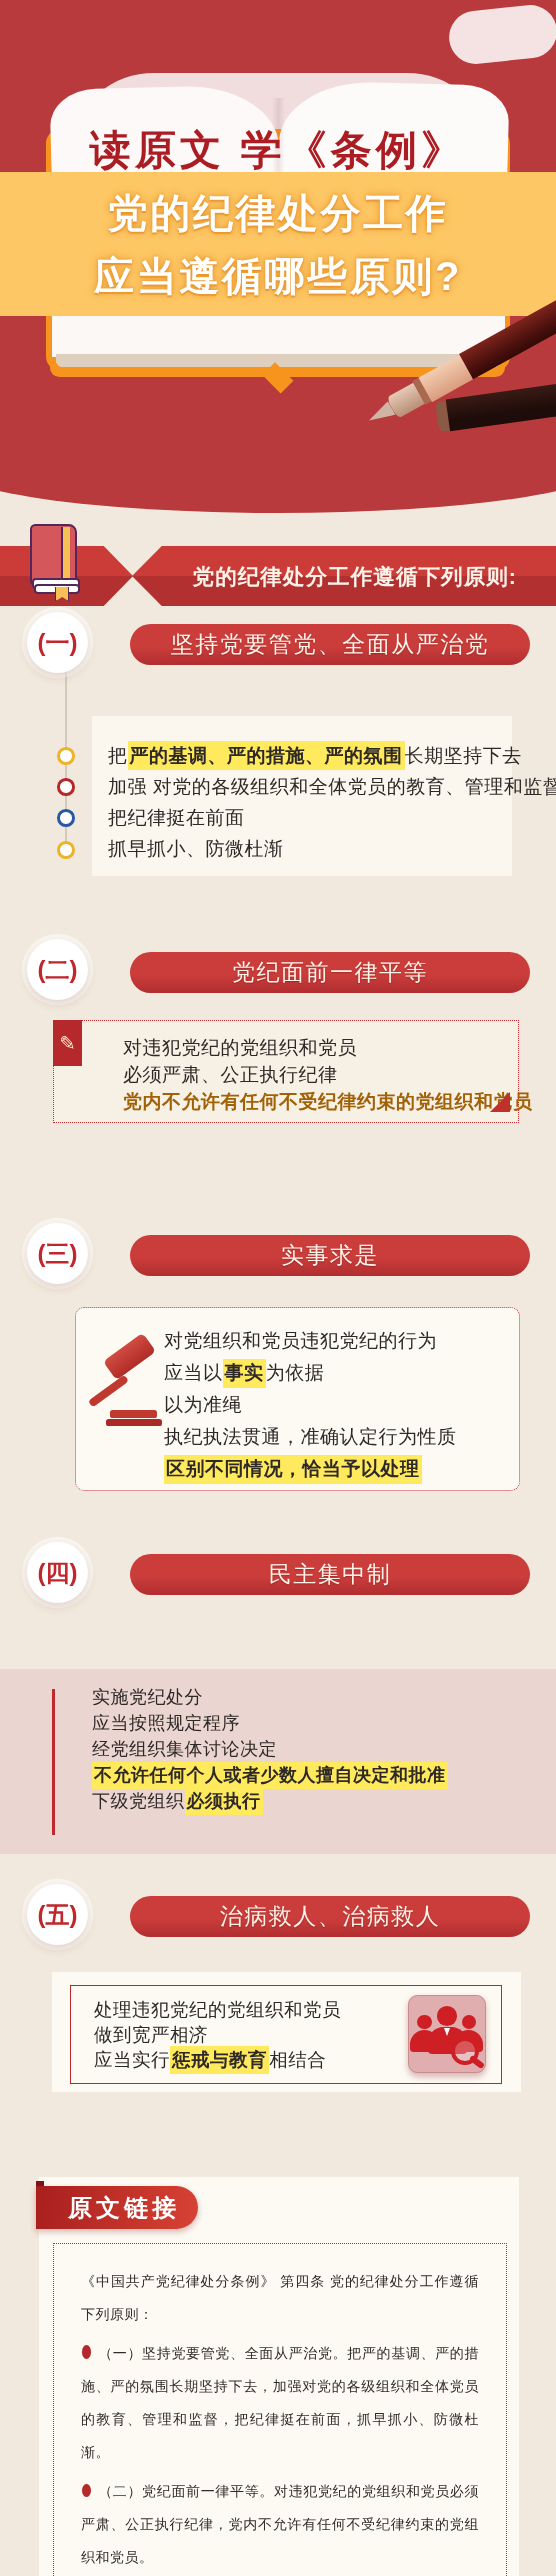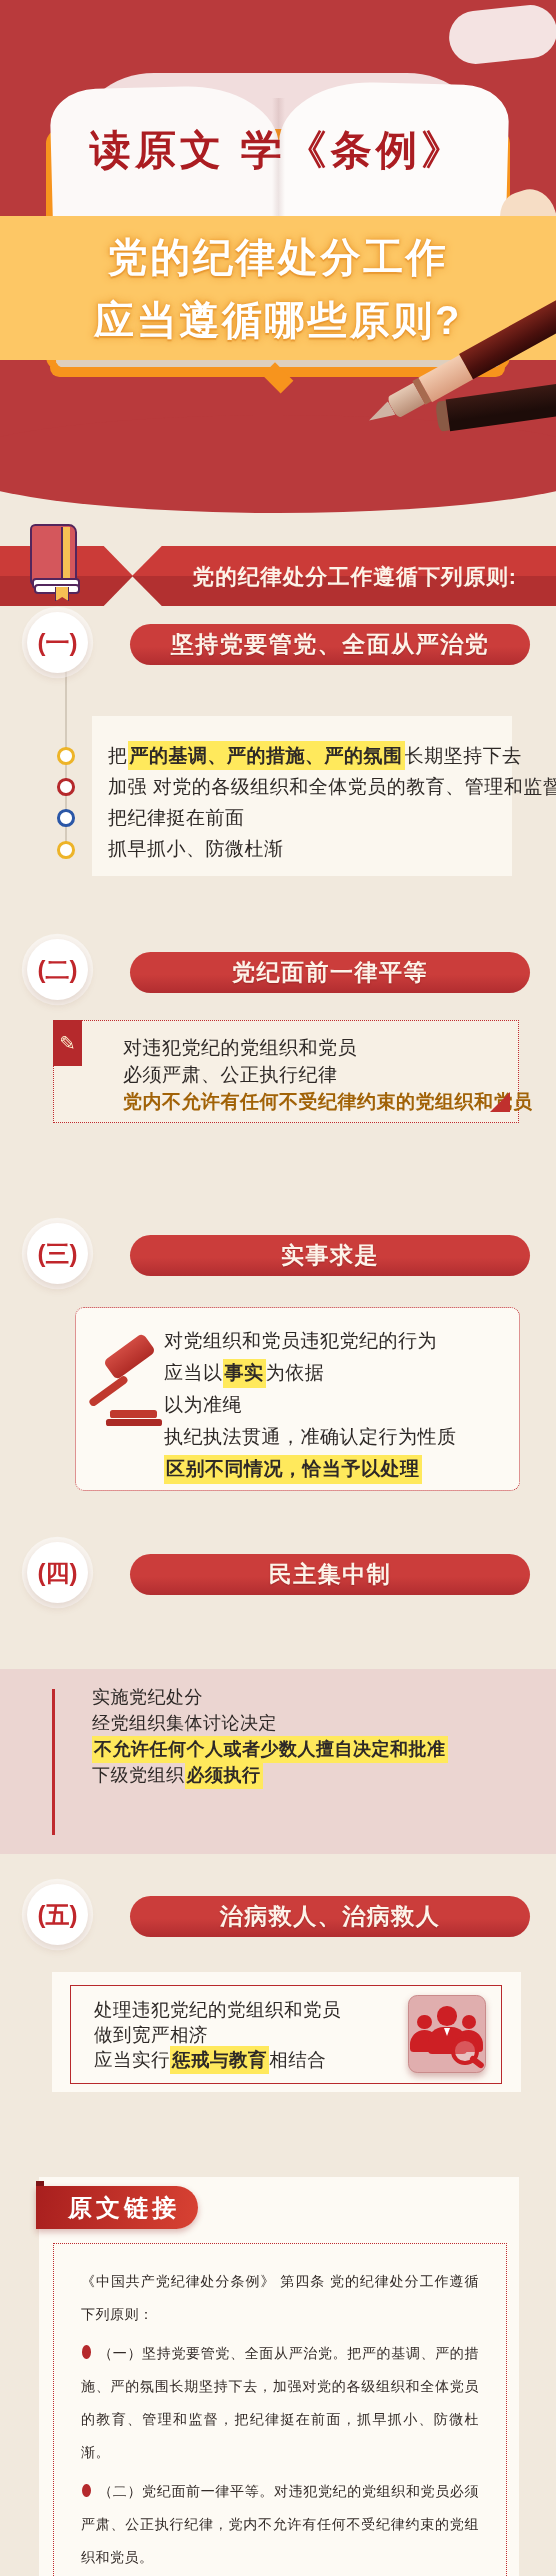--- a/index.html
+++ b/index.html
@@ -15,21 +15,21 @@
   #page-left{left:53px;top:87px;width:228px;height:273px;background:#fcf9f8;border-radius:46px 93px 0 0/36px 62px 0 0;transform:rotate(-1.5deg);}
   #page-right{left:277px;top:83px;width:229px;height:276px;background:#fdfbfa;border-radius:93px 46px 0 0/62px 36px 0 0;transform:rotate(1.5deg);}
   #spine-shadow{left:272px;top:98px;width:13.4px;height:252px;background:linear-gradient(90deg,rgba(0,0,0,0) 0,rgba(120,60,60,.12) 50%,rgba(0,0,0,0) 100%);}
   #pages-bottom{left:52px;top:289px;width:453px;height:68px;background:#fbf8f5;}
   #pages-edge{left:56px;top:354px;width:445px;height:14.4px;background:#decfbe;border-radius:0 0 8.2px 8.2px;}
   #book-orange-strip{left:50px;top:367px;width:455px;height:10.3px;background:#f7941d;border-radius:0 0 9.3px 9.3px;}
   #book-notch{left:265px;top:369px;width:26px;height:17.5px;background:#f7941d;transform:rotate(45deg);}
   #cloud{left:449px;top:8.2px;width:108px;height:53px;background:#f4e3e2;border-radius:29px;transform:rotate(-6deg);}
   #finger{left:502px;top:190px;width:56px;height:68px;background:#f6ddc5;border-radius:42% 42% 50% 50%;transform:rotate(-18deg);}
   #hero-title{left:0;top:123px;width:100%;text-align:center;font-size:41px;font-weight:900;color:#ab1d22;letter-spacing:4.1px;}
-  #yellow-band{left:0;top:172px;width:556px;height:144px;background:#fdc765;margin-top:44px;}
+  #yellow-band{left:0;top:172px;width:556px;height:144px;background:#fdc765;}
   .band-line{width:100%;text-align:center;font-weight:900;color:#ffffff;font-size:40px;letter-spacing:2.6px;
              text-shadow:0 0 8.2px rgba(233,148,40,.95),0 0 3.1px rgba(233,148,40,.9),0 1.5px 1px rgba(225,140,40,.65);}
   #band1{margin-top:14.4px;} #band2{margin-top:7.2px;}
   
   .pen-wrap{position:absolute;left:369px;top:406px;transform:rotate(-29deg);transform-origin:0 50%;display:flex;align-items:center;}
   .pen-nib{width:26px;height:15.5px;background:#cfb3a4;clip-path:polygon(0 50%,100% 0,100% 100%);}
   .pen-cone{width:31px;height:24px;background:linear-gradient(180deg,#e5c9b4,#b98e76);border-radius:4.1px 0 0 4.1px/9.3px 0 0 9.3px;}
   .pen-ring{width:7.2px;height:27px;background:#a76a4e;}
   .pen-grip{width:47px;height:28px;background:linear-gradient(180deg,#f3cdb2,#d99c7d);}
   .pen-body{width:144px;height:29px;background:linear-gradient(180deg,#7c241b,#4a100d 65%,#320a08);border-radius:0 14.4px 14.4px 0;}
@@ -52,21 +52,21 @@
   #bicon .bm{position:absolute;left:25px;top:63px;width:12.4px;height:13.4px;background:#f6c054;border:1.5px solid #53265c;border-top:none;
              clip-path:polygon(0 0,100% 0,100% 100%,50% 70%,0 100%);}
 
   
   .sec-circle{position:absolute;left:27px;width:61px;height:61px;border-radius:50%;background:#ffffff;
               box-shadow:0 4.1px 9.3px rgba(120,60,40,.18),0 0 0 5.2px rgba(255,255,255,.55);
               display:flex;align-items:center;justify-content:center;font-size:24px;font-weight:700;color:#c0262b;z-index:3;}
   .sec-banner{position:absolute;left:87px;right:26px;height:41px;border-radius:23px;
               background:linear-gradient(180deg,#cb3d3b 55%,#b12d30);z-index:2;
               display:flex;align-items:center;justify-content:center;
-              font-size:23px;font-weight:700;color:#fdf3e9;letter-spacing:1.5px;text-shadow:0 1px 1.5px rgba(90,10,10,.35);margin-left:43px;}
+              font-size:23px;font-weight:400;color:#fdf3e9;letter-spacing:1.5px;text-shadow:0 1px 1.5px rgba(90,10,10,.35);margin-left:43px;}
 
   
   #box1{left:92px;top:716px;width:420px;height:160px;background:#fbf7ef;}
   #tline{left:65px;top:670px;width:1.5px;height:179px;background:#d4cabb;}
   .ring{position:absolute;left:57px;width:17.5px;height:17.5px;border-radius:50%;background:#fff;border:3.1px solid #edb429;box-sizing:border-box;}
   #box2{left:53px;top:1020px;width:466px;height:103px;background:#f7f0e5;border:1.5px dotted #bf2a2e;box-sizing:border-box;}
   #pencil-sq{left:53px;top:1020px;width:29px;height:46px;background:#b5292c;display:flex;align-items:center;justify-content:center;
              color:#fdf0cf;font-size:19.6px;z-index:2;}
   #fold2{left:490px;top:1092px;width:0;height:0;border-left:20.6px solid transparent;border-bottom:20.6px solid #c0302e;z-index:2;}
   #box3{left:75px;top:1307px;width:445px;height:184px;background:#fdfaf4;border:1.5px dotted #bf2a2e;border-radius:9.3px;box-sizing:border-box;}
@@ -235,20 +235,23 @@
 
   <div class="sec-circle" style="top:1542px">(四)</div>
   <div class="sec-banner" style="top:1554px">民主集中制</div>
   <div id="band4" class="abs"></div>
   <div id="rline4" class="abs"></div>
   <div id="rows4" class="rows">
       <div class="trow">
         <span>实施党纪处分</span>
       </div>
       <div class="trow">
+        <span>应当按照规定程序</span>
+      </div>
+      <div class="trow">
         <span>经党组织集体讨论决定</span>
       </div>
       <div class="trow">
         <span class="hl">不允许任何个人或者少数人擅自决定和批准</span>
       </div>
       <div class="trow">
         <span>下级党组织</span>
         <span class="hl">必须执行</span>
       </div>
     </div>

